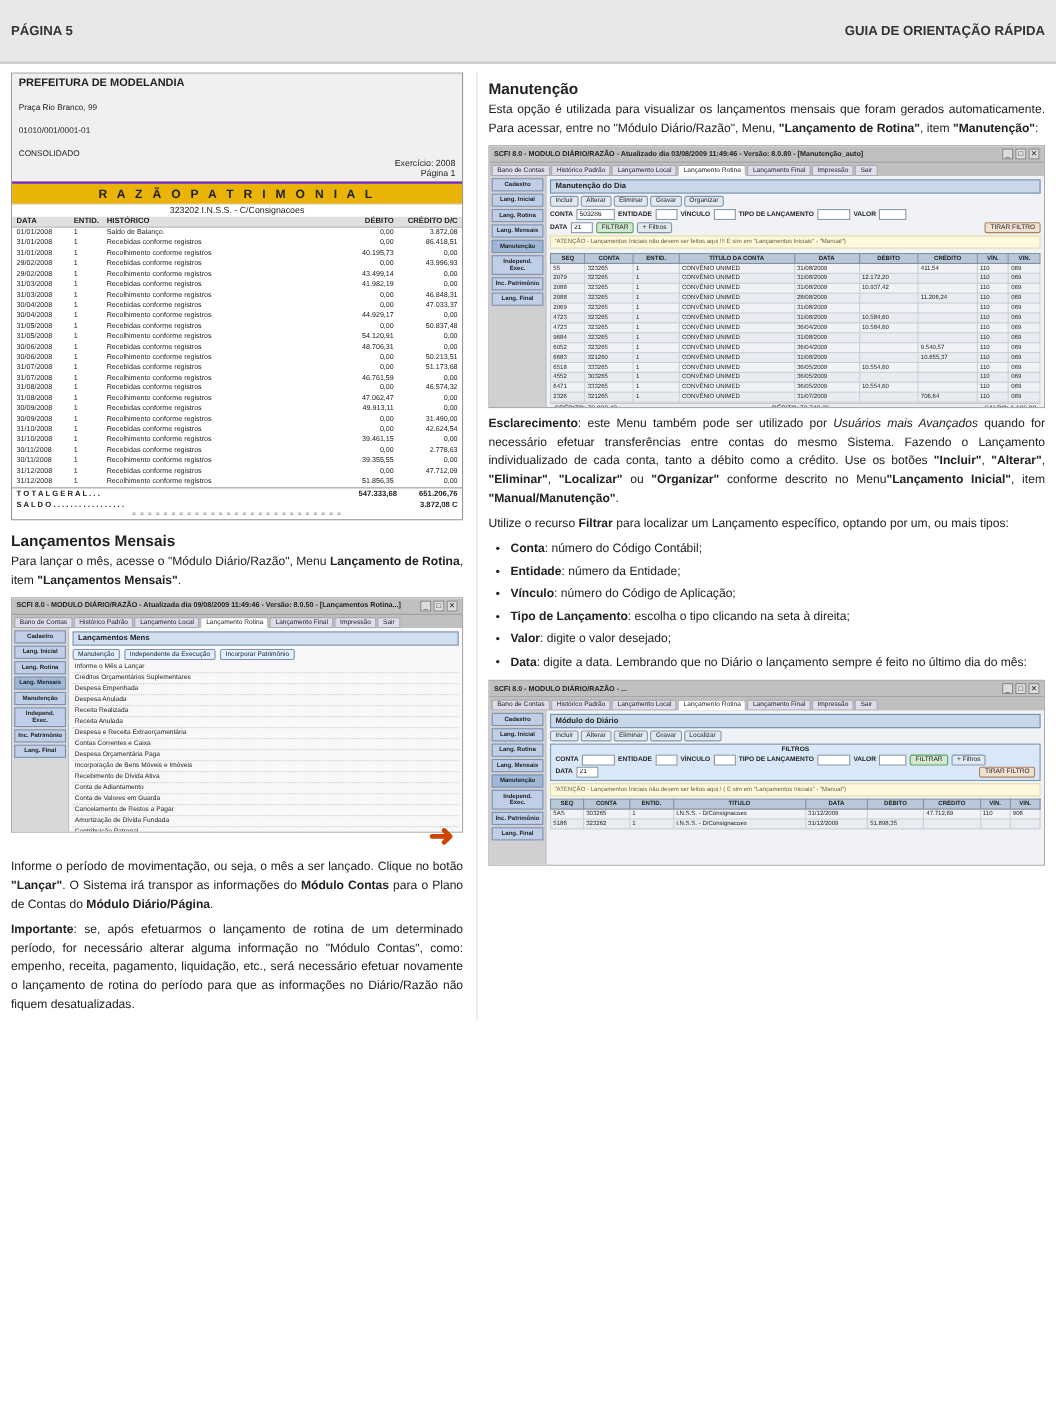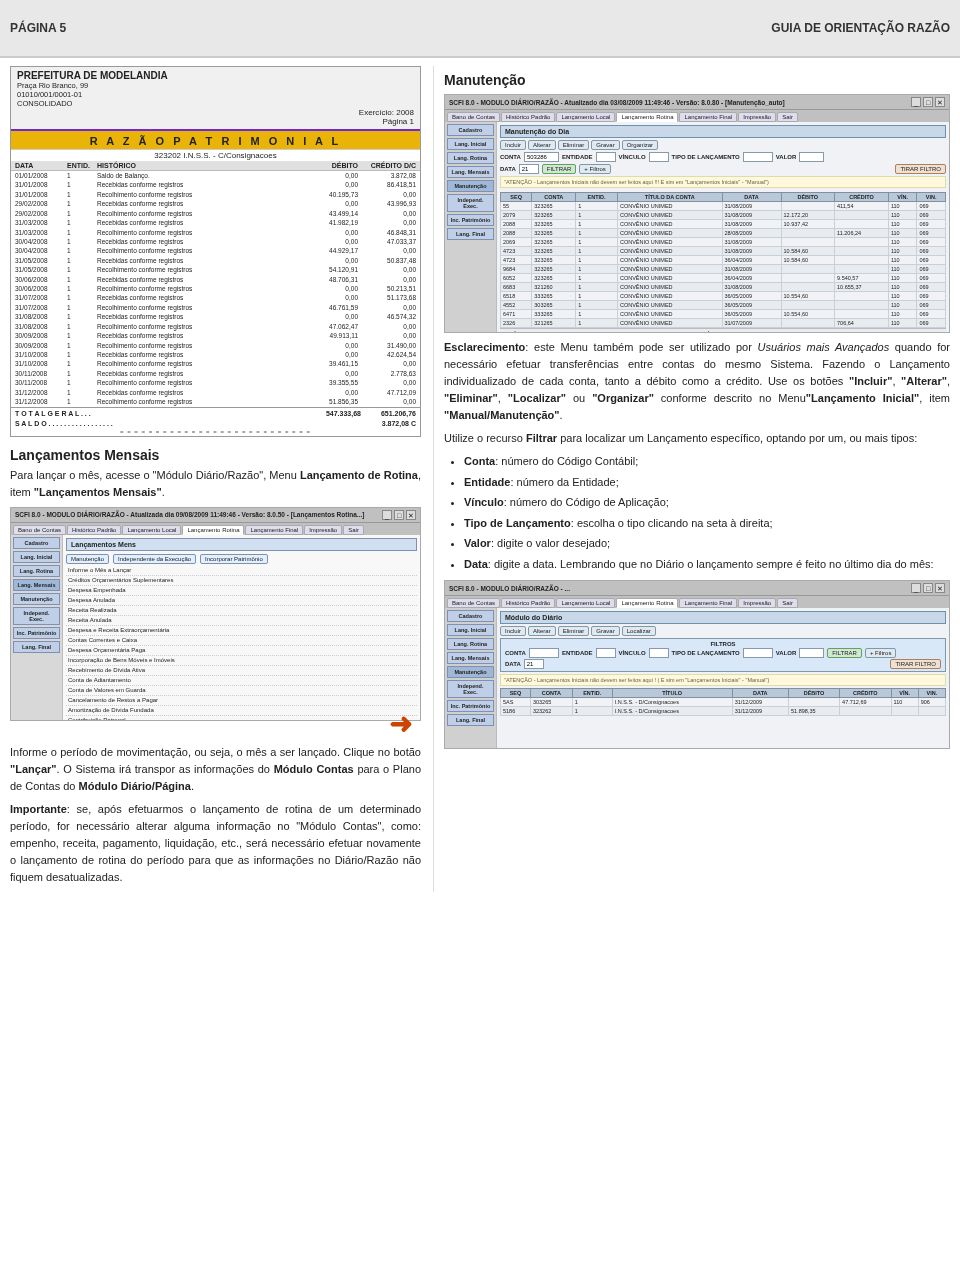--- a/index.html
+++ b/index.html
@@ -60,20 +60,21 @@
     .razao-header {
       padding: 3px 6px;
       background: #f0f0f0;
     }
     .razao-header .prefeitura {
       font-weight: bold;
       font-size: 10px;
     }
     .razao-header .exercicio {
       font-size: 7.5px;
+      margin-top: 12px;
     }
     .razao-title {
       text-align: center;
       font-weight: bold;
       font-size: 11px;
       letter-spacing: 3px;
       padding: 4px 0 2px 0;
       border-top: 2px solid #6d28d9;
       border-bottom: 1px solid #ccc;
       background: #eab308;
@@ -361,21 +362,21 @@
       font-size: 5.5px;
       margin: 2px 0;
       color: #664;
     }
   </style>
 </head>
 <body>
 
 <div class="page-header">
   <span class="page-num">PÁGINA 5</span>
-  <span class="guide-title">GUIA DE ORIENTAÇÃO RAZÃO</span>
+  <span class="guide-title">GUIA DE ORIENTAÇÃO RÁPIDA</span>
 </div>
 
 <div class="main-layout">
 
   <div class="left-col">
 
     <div class="razao-block">
       <div class="razao-header">
         <div class="prefeitura">PREFEITURA DE MODELANDIA</div>
         <div class="exercicio">Praça Rio Branco, 99</div>
@@ -665,20 +666,23 @@
       <p class="body-text">
         <b>Importante</b>: se, após efetuarmos o lançamento de rotina de um determinado período, for necessário alterar alguma informação no "Módulo Contas", como: empenho, receita, pagamento, liquidação, etc., será necessário efetuar novamente o lançamento de rotina do período para que as informações no Diário/Razão não fiquem desatualizadas.
       </p>
     </div>
   </div>
 
   <div class="right-col">
 
     <div>
       <div class="section-heading">Manutenção</div>
+      <p class="body-text">
+        Esta opção é utilizada para visualizar os lançamentos mensais que foram gerados automaticamente. Para acessar, entre no "Módulo Diário/Razão", Menu, <b>"Lançamento de Rotina"</b>, item <b>"Manutenção"</b>:
+      </p>
 
       <div class="manut-screenshot">
         <div class="screenshot-titlebar">
           <span class="win-title">SCFI 8.0 - MODULO DIÁRIO/RAZÃO - Atualizado dia 03/08/2009 11:49:46 - Versão: 8.0.80 - [Manutenção_auto]</span>
           <div class="win-controls">
             <div class="win-btn">_</div>
             <div class="win-btn">□</div>
             <div class="win-btn">✕</div>
           </div>
         </div>

